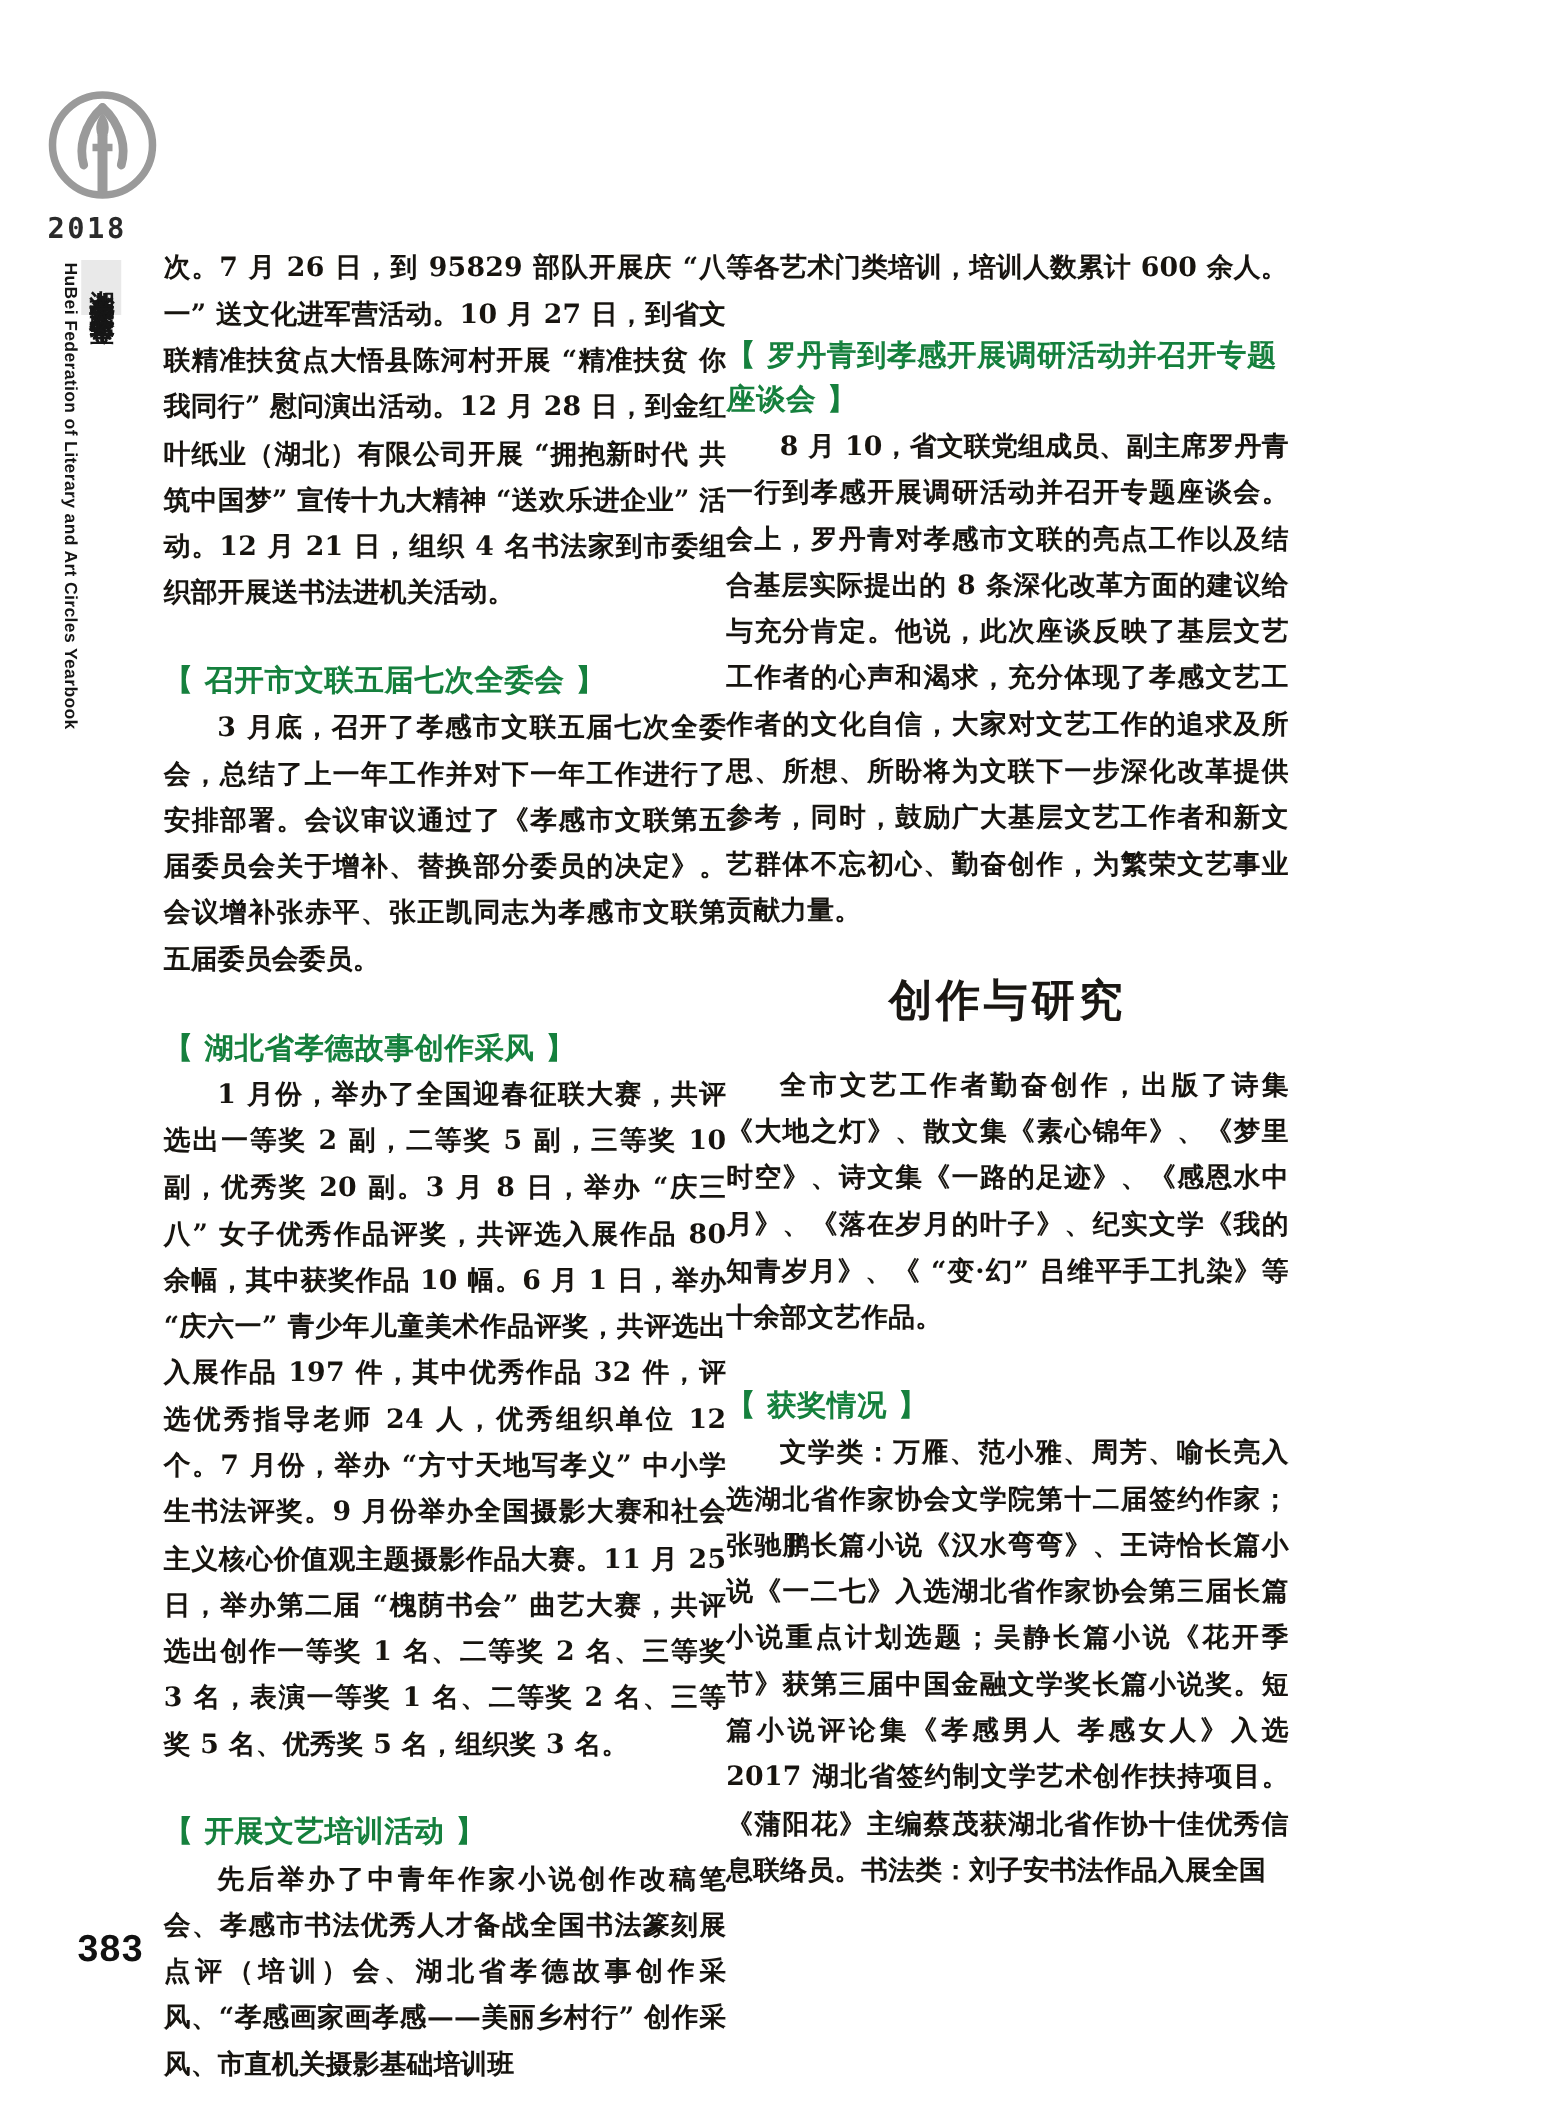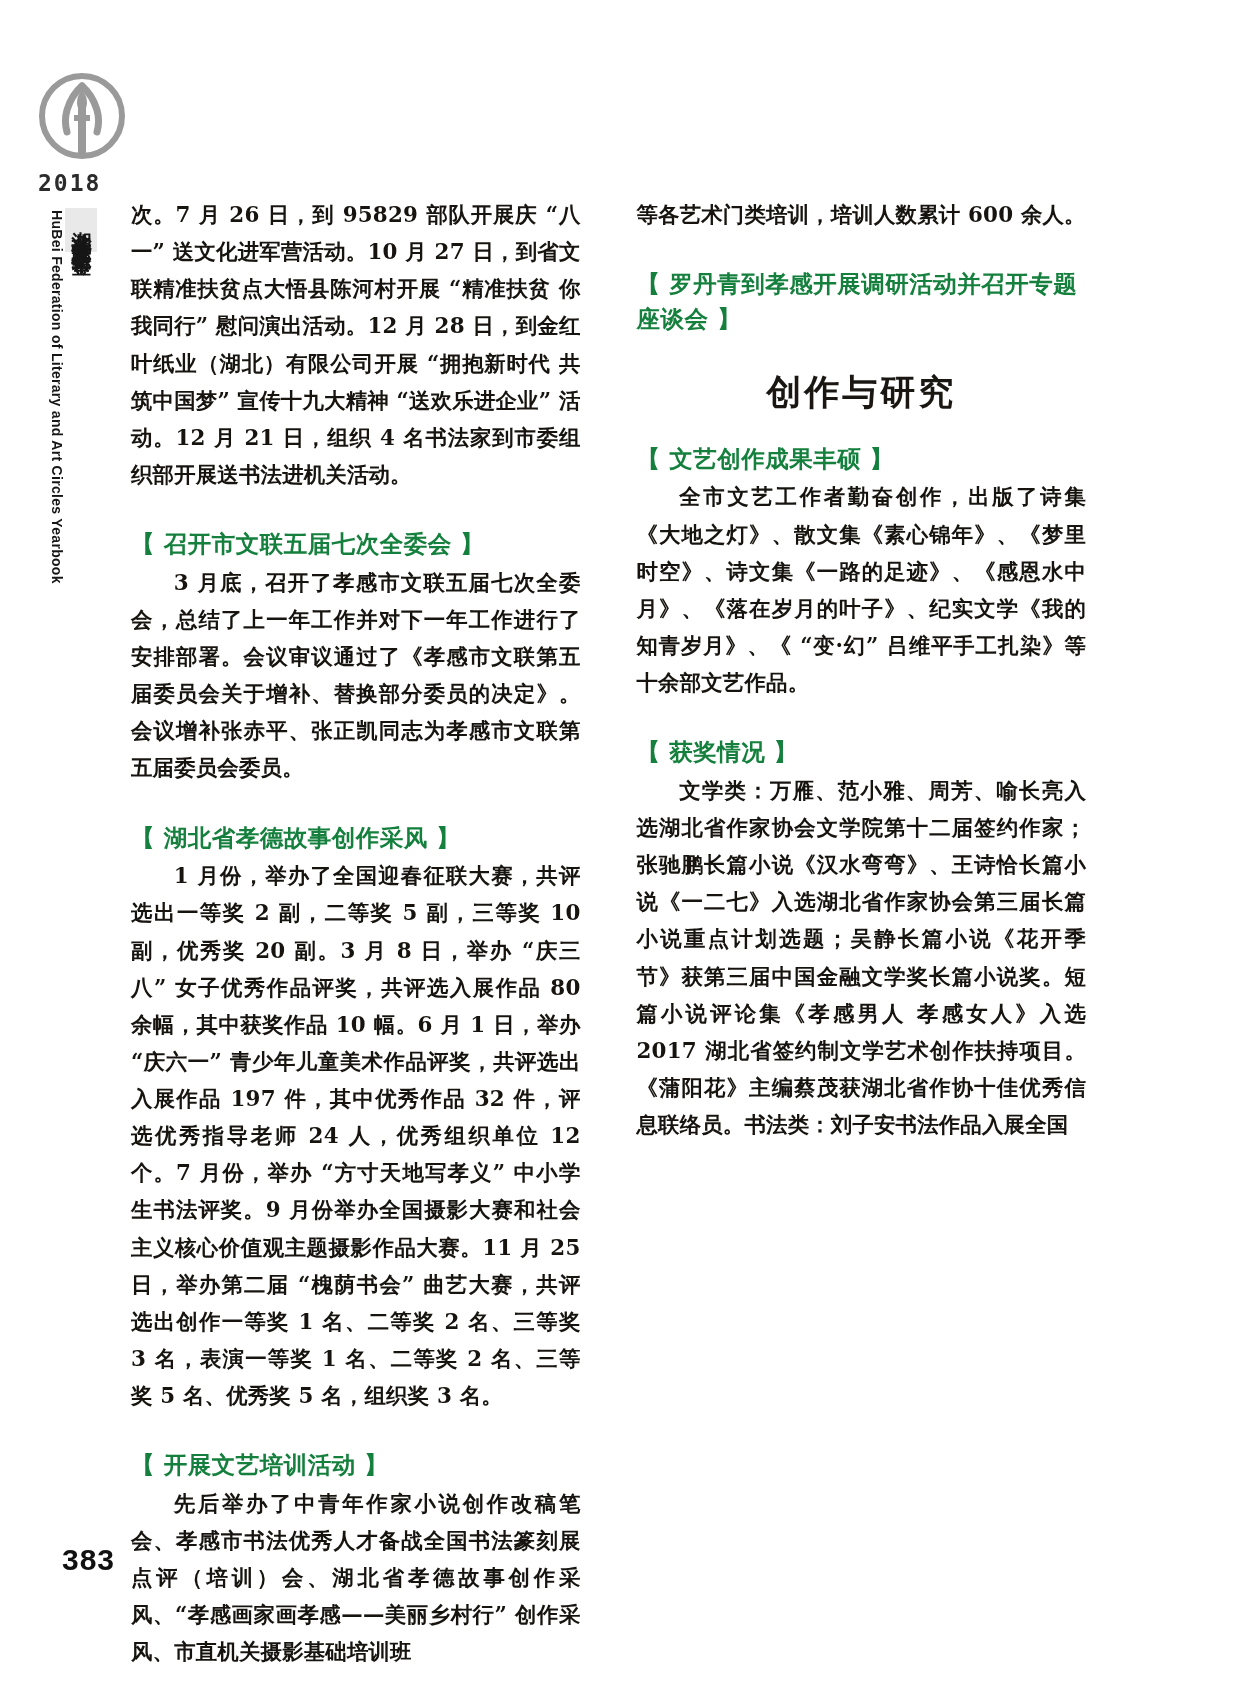--- a/index.html
+++ b/index.html
@@ -98,21 +98,20 @@
     letter-spacing: 1px;
   }
 
   
   .cols {
     position: absolute;
     left: 131px;
     top: 196px;
     width: 955px;
     display: flex;
-    gap: 56px;
   }
   .col {
     width: 450px;
   }
 
   
   h3.sec-head {
     margin: 0 0 2px 0;
     font-family: "DejaVu Sans", sans-serif;
     font-weight: 700;
@@ -192,24 +191,24 @@
       <p class="body">先后举办了中青年作家小说创作改稿笔会、孝感市书法优秀人才备战全国书法篆刻展点评（培训）会、湖北省孝德故事创作采风、“孝感画家画孝感——美丽乡村行” 创作采风、市直机关摄影基础培训班</p>
 
     </div>
 
     <div class="col">
 
       <p class="body cont">等各艺术门类培训，培训人数累计 600 余人。</p>
 
       <div class="gap-md"></div>
       <h3 class="sec-head">【 罗丹青到孝感开展调研活动并召开专题座谈会 】</h3>
+      <p class="body">8 月 10，省文联党组成员、副主席罗丹青一行到孝感开展调研活动并召开专题座谈会。会上，罗丹青对孝感市文联的亮点工作以及结合基层实际提出的 8 条深化改革方面的建议给与充分肯定。他说，此次座谈反映了基层文艺工作者的心声和渴求，充分体现了孝感文艺工作者的文化自信，大家对文艺工作的追求及所思、所想、所盼将为文联下一步深化改革提供参考，同时，鼓励广大基层文艺工作者和新文艺群体不忘初心、勤奋创作，为繁荣文艺事业贡献力量。</p>
 
       <h2 class="main-head">创作与研究</h2>
 
-      <h3 class="sec-head">【 文艺创作成果丰硕 】</h3>
       <p class="body">全市文艺工作者勤奋创作，出版了诗集《大地之灯》、散文集《素心锦年》、《梦里时空》、诗文集《一路的足迹》、《感恩水中月》、《落在岁月的叶子》、纪实文学《我的知青岁月》、《 “变·幻” 吕维平手工扎染》等十余部文艺作品。</p>
 
       <div class="gap-md"></div>
       <h3 class="sec-head">【 获奖情况 】</h3>
       <p class="body">文学类：万雁、范小雅、周芳、喻长亮入选湖北省作家协会文学院第十二届签约作家；张驰鹏长篇小说《汉水弯弯》、王诗恰长篇小说《一二七》入选湖北省作家协会第三届长篇小说重点计划选题；吴静长篇小说《花开季节》获第三届中国金融文学奖长篇小说奖。短篇小说评论集《孝感男人 孝感女人》入选 2017 湖北省签约制文学艺术创作扶持项目。《蒲阳花》主编蔡茂获湖北省作协十佳优秀信息联络员。书法类：刘子安书法作品入展全国</p>
 
     </div>
   </div>
 </div>
 

